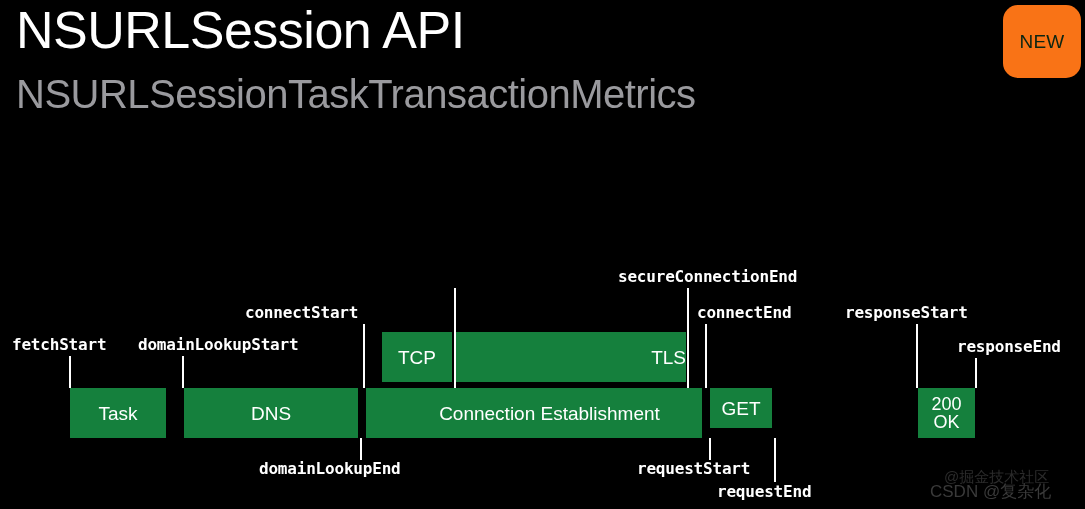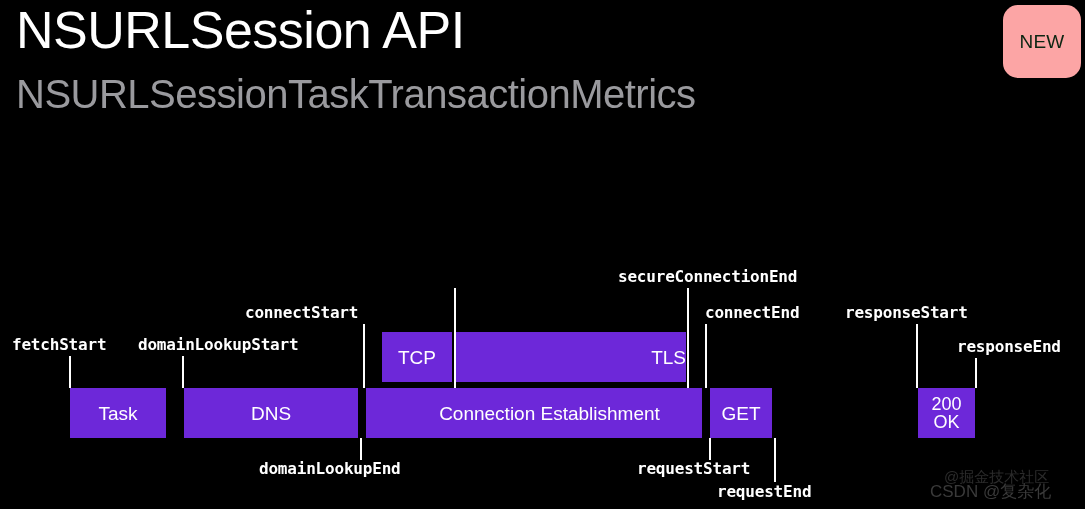--- a/index.html
+++ b/index.html
@@ -41,21 +41,21 @@
     text-align: right;
   }
 
   
   #new-badge {
     position: absolute;
     left: 1003px;
     top: 5px;
     width: 78px;
     height: 73px;
-    background: #fca5a5;
+    background: #f97316;
     border-radius: 15px;
     display: flex;
     align-items: center;
     justify-content: center;
     color: #0d2512;
     font-size: 19px;
     font-weight: 400;
     letter-spacing: 0.3px;
   }
 
@@ -63,21 +63,21 @@
   #timeline {
     position: absolute;
     left: 0;
     top: 0;
     width: 1085px;
     height: 509px;
   }
 
   .seg {
     position: absolute;
-    background: #6d28d9;
+    background: #15803d;
     color: #ffffff;
     display: flex;
     align-items: center;
     justify-content: center;
     font-size: 19px;
     font-weight: 400;
     box-sizing: border-box;
     white-space: pre-line;
     text-align: center;
     line-height: 1.0;
@@ -146,21 +146,21 @@
 
     <div class="seg" style="left:70px; top:388px; width:96px; height:50px;">
       <span>Task</span>
     </div>
     <div class="seg" style="left:184px; top:388px; width:174px; height:50px;">
       <span>DNS</span>
     </div>
     <div class="seg" style="left:366px; top:388px; width:336px; height:50px;padding-left:31px;">
       <span>Connection Establishment</span>
     </div>
-    <div class="seg" style="left:710px; top:388px; width:62px; height:50px;justify-content:center;">
+    <div class="seg" style="left:710px; top:388px; width:62px; height:40px;justify-content:center;">
       <span>GET</span>
     </div>
     <div class="seg small" style="left:918px; top:388px; width:57px; height:50px;">
       <span>200
 OK</span>
     </div>
 
     <div class="tick" style="left:69px;  top:356px; height:32px;"></div>
     <div class="tick" style="left:182px; top:356px; height:32px;"></div>
     <div class="tick" style="left:363px; top:324px; height:64px;"></div>
@@ -171,21 +171,21 @@
     <div class="tick" style="left:975px; top:358px; height:30px;"></div>
 
     <div class="tick" style="left:360px; top:438px; height:22px;"></div>
     <div class="tick" style="left:709px; top:438px; height:22px;"></div>
     <div class="tick" style="left:774px; top:438px; height:44px;"></div>
 
     <div class="lbl" style="left:12px;  top:335px;">fetchStart</div>
     <div class="lbl" style="left:138px; top:335px;">domainLookupStart</div>
     <div class="lbl" style="left:245px; top:303px;">connectStart</div>
     <div class="lbl" style="left:618px; top:267px;">secureConnectionEnd</div>
-    <div class="lbl" style="left:697px; top:303px;margin-left:8px;">connectEnd</div>
+    <div class="lbl" style="left:697px; top:303px;">connectEnd</div>
     <div class="lbl" style="left:845px; top:303px;">responseStart</div>
     <div class="lbl" style="left:957px; top:337px;">responseEnd</div>
 
     <div class="lbl" style="left:259px; top:459px;">domainLookupEnd</div>
     <div class="lbl" style="left:637px; top:459px;">requestStart</div>
     <div class="lbl" style="left:717px; top:482px;">requestEnd</div>
 
   </div>
 
   <div class="wm" id="wm-jj">@掘金技术社区</div>

